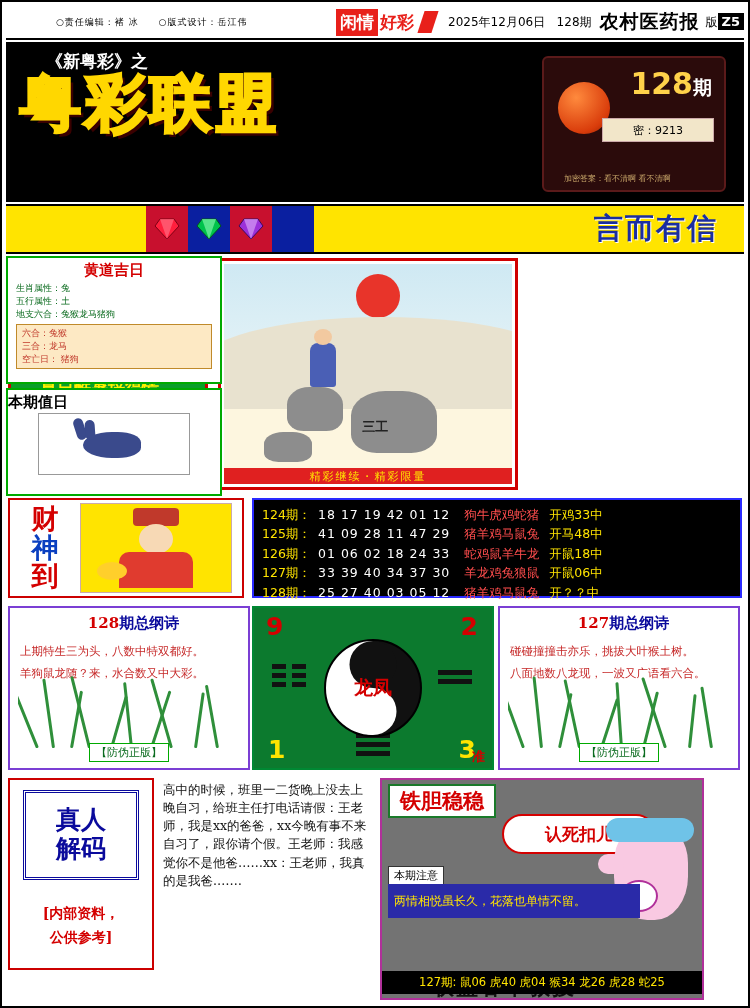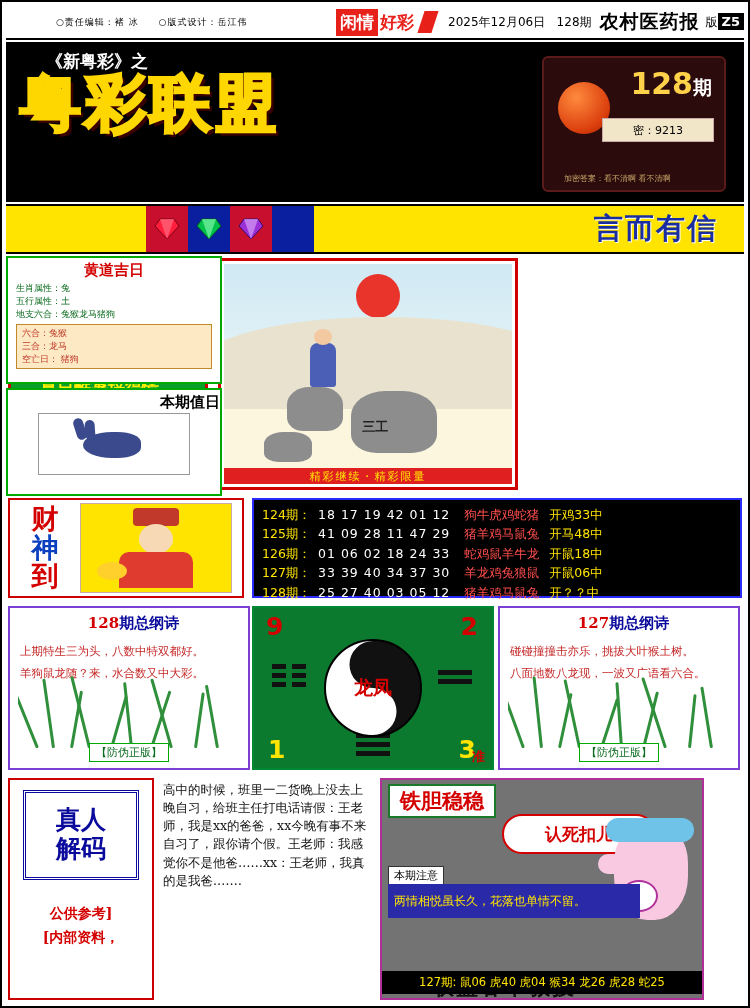--- a/index.html
+++ b/index.html
@@ -129,21 +129,21 @@
   .zodiac{
     position:absolute;left:0;top:0;width:216px;height:128px;background:#fff;
     border:2px solid #0a0;box-sizing:border-box;
   }
   .zodiac h4{margin:3px 0 2px;text-align:center;color:#d40000;font-size:15px;font-weight:bold;
     font-family:"DejaVu Serif","Liberation Serif",serif;}
   .zd-lines{padding:0 8px;font-size:9px;color:#0a6b1e;line-height:1.45;}
   .zd-box{margin:3px 8px 0;border:1px solid #c08a2a;background:#fde9c4;padding:2px 5px;font-size:9px;color:#c0392b;line-height:1.45;}
   .zhiri{
     position:absolute;left:0;top:132px;width:216px;height:108px;background:#fff;
-    border:2px solid #0a0;box-sizing:border-box;text-align:right;
+    border:2px solid #0a0;box-sizing:border-box;text-align:left;
   }
   .zhiri h4{margin:3px 0 1px;font-size:15px;font-weight:bold;color:#000;
     font-family:"DejaVu Serif","Liberation Serif",serif;}
   .animalbox{margin:0 auto;width:150px;height:60px;border:1px solid #999;background:#fff;position:relative;}
   .rabbit{position:absolute;left:44px;top:18px;width:58px;height:26px;background:#3a4a8c;border-radius:50% 40% 40% 50%;}
   .rabbit:before{content:"";position:absolute;left:-8px;top:-14px;width:10px;height:22px;background:#3a4a8c;border-radius:6px;transform:rotate(-18deg);}
   .rabbit:after{content:"";position:absolute;left:2px;top:-12px;width:10px;height:20px;background:#3a4a8c;border-radius:6px;transform:rotate(-4deg);}
   
   .row3{position:absolute;left:4px;top:494px;width:738px;height:106px;}
   .caishen{
@@ -207,21 +207,21 @@
   .tg-l{left:18px;top:56px;}
   .tg-r{right:20px;top:62px;}
   .tg-b{left:50%;transform:translateX(-50%);bottom:12px;}
   .bar{width:34px;height:5px;background:#111;}
   .bar.split{background:linear-gradient(90deg,#111 42%,transparent 42%,transparent 58%,#111 58%);}
   .tg-b .bar{background:#111;}
   .zhun{position:absolute;left:466px;bottom:8px;color:#d40000;font-size:13px;font-weight:bold;}
   
   .row5{position:absolute;left:4px;top:774px;width:738px;height:228px;}
   .realman{
-    position:absolute;left:2px;top:2px;width:146px;height:222px;background:#fff;
+    position:absolute;left:2px;top:2px;width:146px;height:192px;background:#fff;
     border:2px solid #c00;box-sizing:border-box;text-align:center;
   }
   .rm-box{margin:10px auto 0;width:110px;height:84px;border:3px double #0a0a9c;display:flex;flex-direction:column;
     align-items:center;justify-content:center;}
   .rm-box span{font-size:25px;font-weight:bold;color:#0a0a9c;line-height:1.15;
     font-family:"DejaVu Serif","Liberation Serif",serif;}
   .rm-note{margin-top:22px;color:#d40000;font-size:14px;line-height:1.7;font-weight:bold;
     font-family:"DejaVu Serif","Liberation Serif",serif;}
   .story{
     position:absolute;left:152px;top:2px;width:218px;height:222px;background:#fff;
@@ -492,22 +492,22 @@
   </div>
 
   <div class="row5">
 
     <div class="realman">
       <div class="rm-box">
         <span>真人</span>
         <span>解码</span>
       </div>
       <div class="rm-note">
+        <div>[内部资料，</div>
         <div>公供参考]</div>
-        <div>[内部资料，</div>
       </div>
     </div>
 
     <div class="story">高中的时候，班里一二货晚上没去上晚自习，给班主任打电话请假：王老师，我是xx的爸爸，xx今晚有事不来自习了，跟你请个假。王老师：我感觉你不是他爸……xx：王老师，我真的是我爸.……</div>
 
     <div class="rightbottom">
       <div class="rb-title">铁胆稳稳</div>
       <div class="bubble">认死扣儿</div>
       <div class="face">
         <div class="face-skin"></div>

